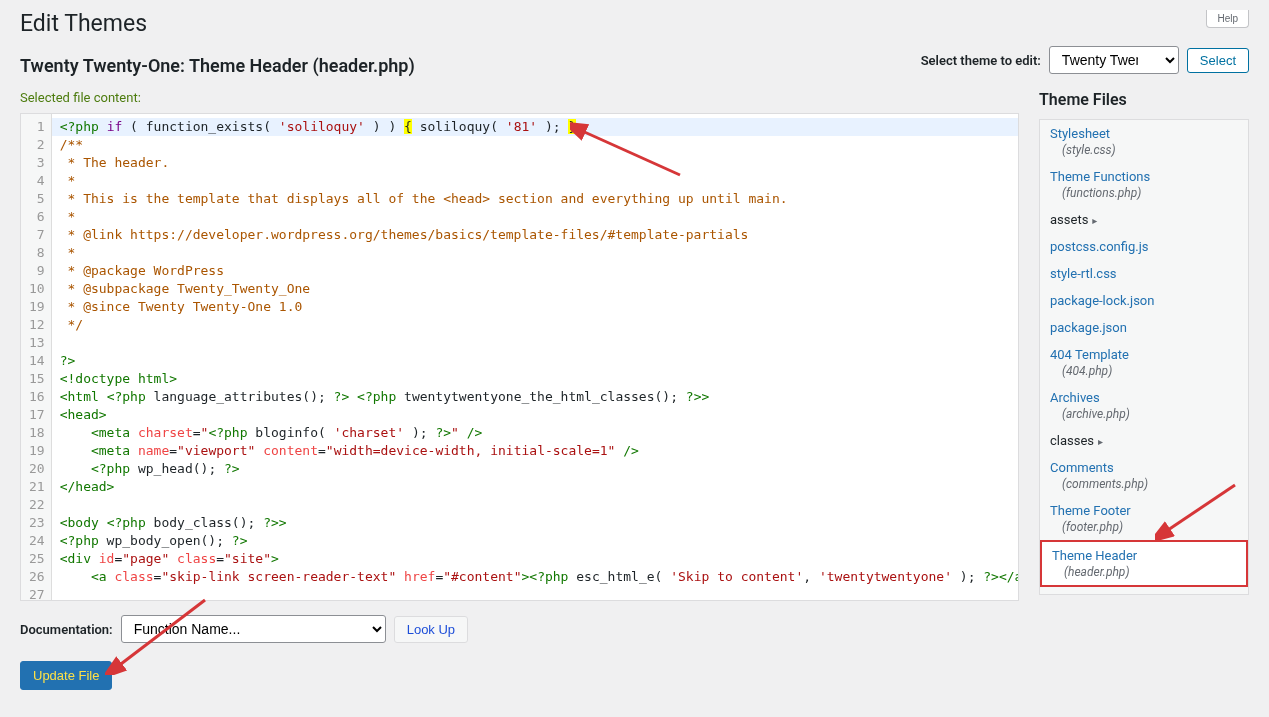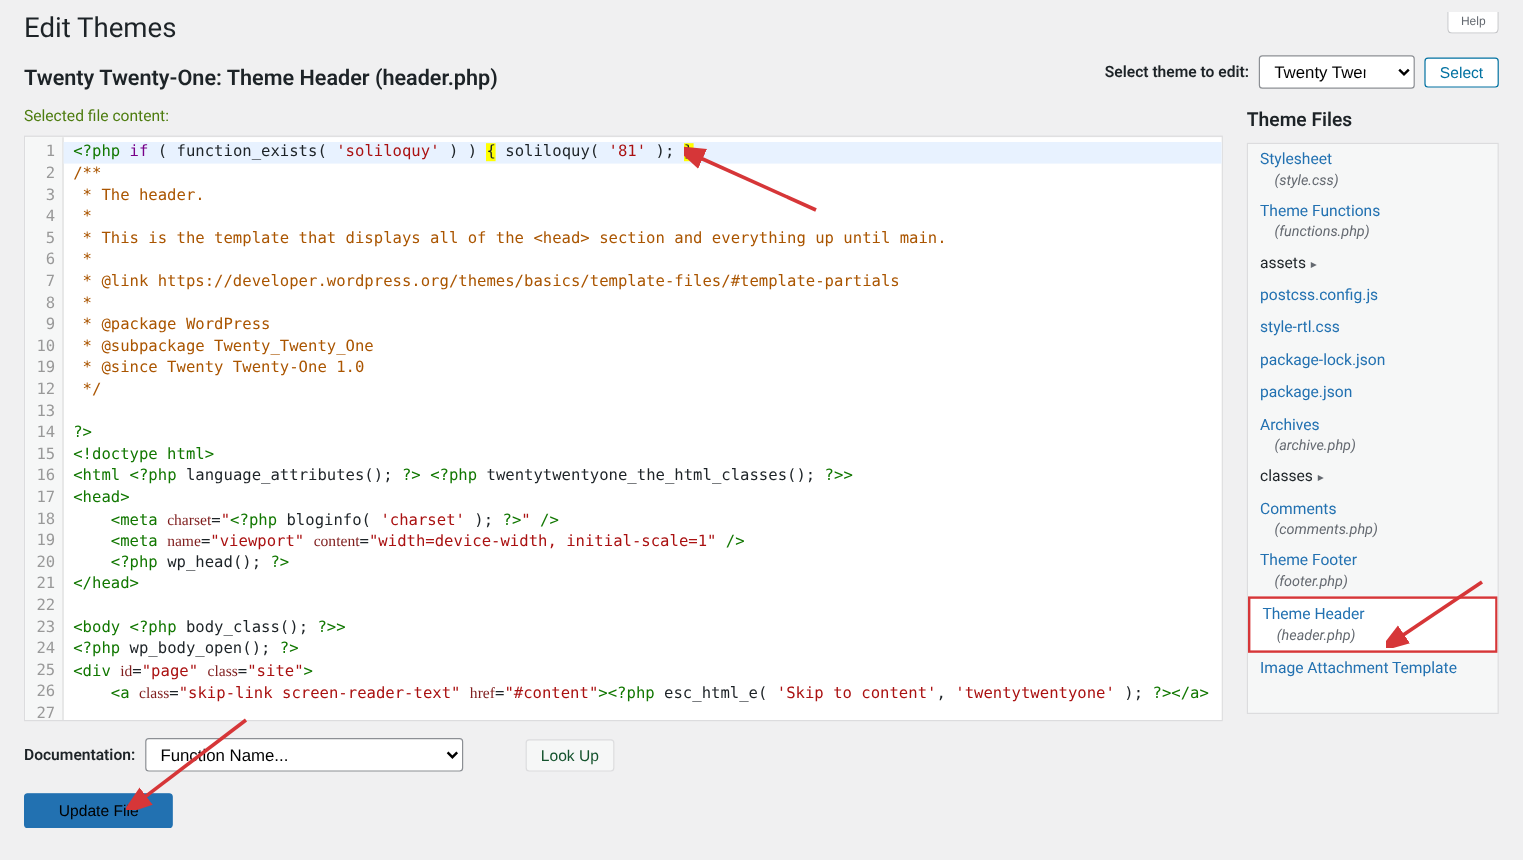--- a/index.html
+++ b/index.html
@@ -31,27 +31,27 @@
 .code-editor { border: 1px solid #dcdcde; background: #fff; height: 488px; overflow: auto; display: flex; font-family: Consolas, Monaco, monospace; font-size: 13px; }
 .gutter { background: #f6f7f7; border-right: 1px solid #ddd; padding: 4px 6px 4px 8px; text-align: right; color: #999; user-select: none; line-height: 18px; width: 32px; }
 .gutter div { height: 18px; }
 .code { padding: 4px 8px; flex: 1; line-height: 18px; white-space: pre; }
 .code-line { height: 18px; }
 .code-line.hl { background: #e8f2ff; margin-left: -8px; padding-left: 8px; margin-right: -8px; }
 .t-tag { color: #170; }
 .t-kw { color: #708; }
 .t-str { color: #a11; }
 .t-com { color: #a50; }
-.t-attr { color: #7f1d1d; font-family: Liberation Serif, serif; }
+.t-attr { color: #ef4444; }
 .t-brace { background: #ffff00; }
 .doc-row { display: flex; align-items: center; gap: 8px; margin-top: 14px; }
 .doc-row label { font-size: 13px; font-weight: 600; }
 .doc-row select { padding: 4px 8px; font-size: 14px; border: 1px solid #8c8f94; border-radius: 3px; width: 265px; background: #fff; }
-.lookup-btn { background: #f6f7f7; border: 1px solid #dcdcde; color: #14532d; padding: 5px 12px; font-size: 13px; border-radius: 3px; margin-left: 44px; }
-.update-btn { background: #2271b1; border: 1px solid #2271b1; color: #000000; padding: 6px 28px; font-size: 13px; border-radius: 3px; cursor: pointer; margin-top: 18px; }
+.lookup-btn { background: #f6f7f7; border: 1px solid #dcdcde; color: #1d4ed8; padding: 5px 12px; font-size: 13px; border-radius: 3px; }
+.update-btn { background: #2271b1; border: 1px solid #2271b1; color: #fde047; padding: 6px 12px; font-size: 13px; border-radius: 3px; cursor: pointer; margin-top: 18px; }
 .arrow { position: absolute; pointer-events: none; }
 </style>
 </head>
 <body>
 
 <div class="wrap">
   <div class="header-row">
     <h1>Edit Themes</h1>
     <button class="help-btn">Help</button>
   </div>
@@ -113,20 +113,21 @@
     <div class="sidebar-col">
       <h3>Theme Files</h3>
       <div class="file-tree" id="file-tree">
           <div class="tree-item"><a>Stylesheet</a><span class="sub">(style.css)</span></div>
           <div class="tree-item"><a>Theme Functions</a><span class="sub">(functions.php)</span></div>
           <div class="tree-item folder">assets</div>
           <div class="tree-item"><a>postcss.config.js</a></div>
           <div class="tree-item"><a>style-rtl.css</a></div>
           <div class="tree-item"><a>package-lock.json</a></div>
           <div class="tree-item"><a>package.json</a></div>
+          <div class="tree-item"><a>404 Template</a><span class="sub">(404.php)</span></div>
           <div class="tree-item"><a>Archives</a><span class="sub">(archive.php)</span></div>
           <div class="tree-item folder">classes</div>
           <div class="tree-item"><a>Comments</a><span class="sub">(comments.php)</span></div>
           <div class="tree-item"><a>Theme Footer</a><span class="sub">(footer.php)</span></div>
           <div class="tree-item selected"><a>Theme Header</a><span class="sub">(header.php)</span></div>
           <div class="tree-item"><a>Image Attachment Template</a></div>
         </div>
     </div>
   </div>
 </div>

